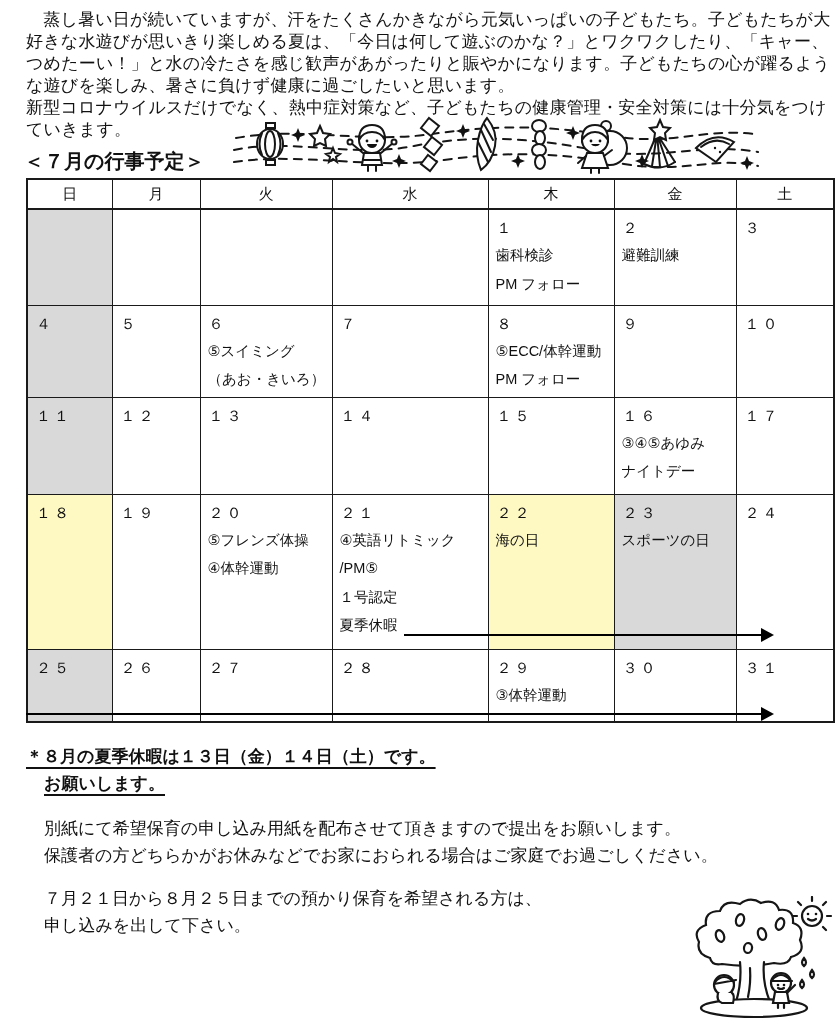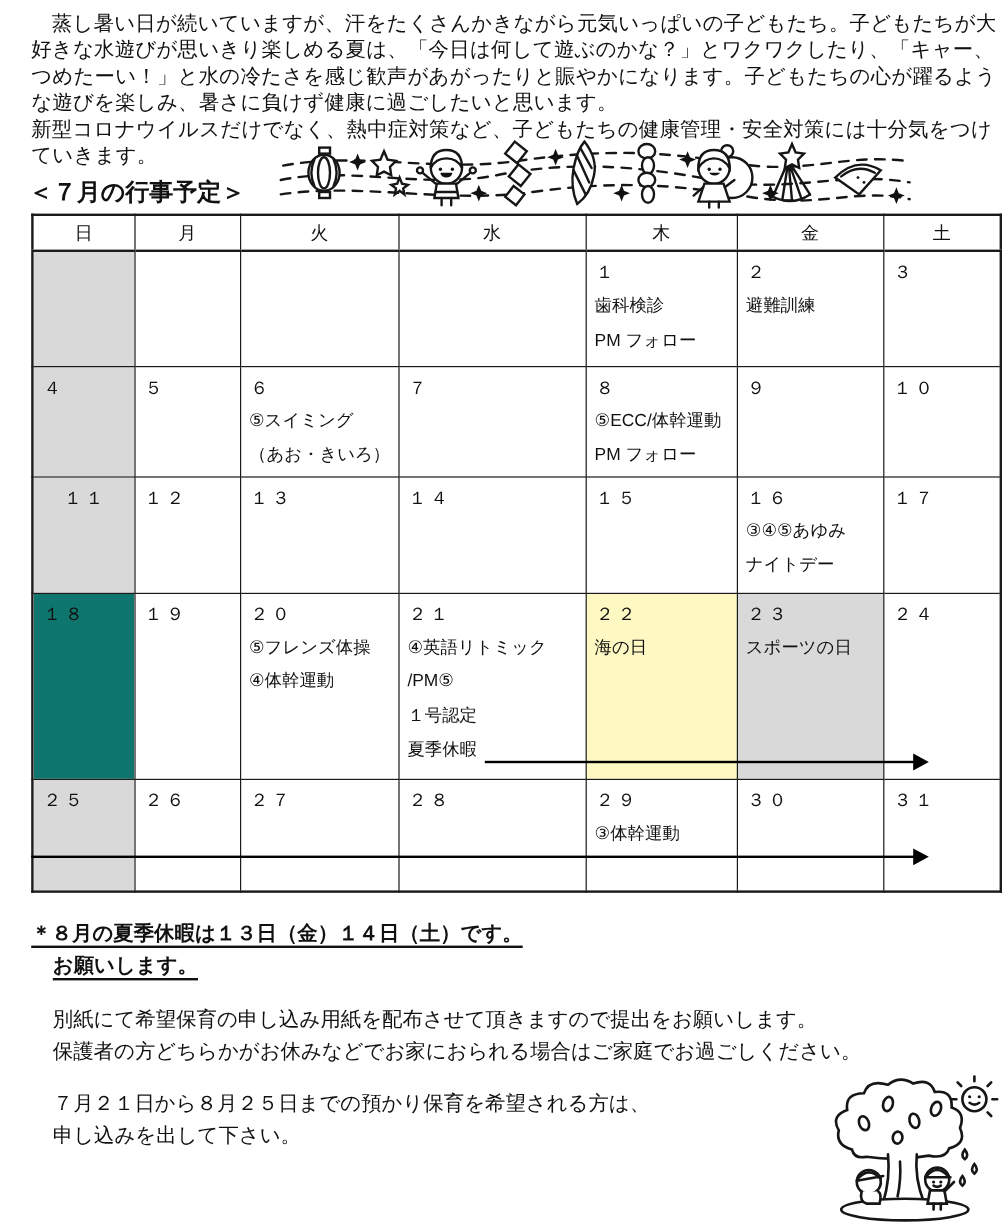--- a/index.html
+++ b/index.html
@@ -223,21 +223,21 @@
               <div class="ev">PM フォロー</div>
             </td>
             <td>
               <div class="date">９</div>
             </td>
             <td>
               <div class="date">１０</div>
             </td>
           </tr>
           <tr style="height: 97px;">
-            <td style="background: rgb(217, 217, 217); text-align: center;">
+            <td style="background: rgb(217, 217, 217);">
               <div class="date">１１</div>
             </td>
             <td>
               <div class="date">１２</div>
             </td>
             <td>
               <div class="date">１３</div>
             </td>
             <td>
               <div class="date">１４</div>
@@ -248,21 +248,21 @@
             <td>
               <div class="date">１６</div>
               <div class="ev">③④⑤あゆみ</div>
               <div class="ev">ナイトデー</div>
             </td>
             <td>
               <div class="date">１７</div>
             </td>
           </tr>
           <tr style="height: 155px;">
-            <td style="background: #0f766e;">
+            <td style="background: #fef9c3;">
               <div class="date">１８</div>
             </td>
             <td>
               <div class="date">１９</div>
             </td>
             <td>
               <div class="date">２０</div>
               <div class="ev">⑤フレンズ体操</div>
               <div class="ev">④体幹運動</div>
             </td>
@@ -278,21 +278,21 @@
               <div class="ev">海の日</div>
             </td>
             <td style="background: rgb(217, 217, 217);">
               <div class="date">２３</div>
               <div class="ev">スポーツの日</div>
             </td>
             <td>
               <div class="date">２４</div>
             </td>
           </tr>
-          <tr style="height: 94px;">
+          <tr style="height: 73px;">
             <td style="background: rgb(217, 217, 217);">
               <div class="date">２５</div>
             </td>
             <td>
               <div class="date">２６</div>
             </td>
             <td>
               <div class="date">２７</div>
             </td>
             <td>

